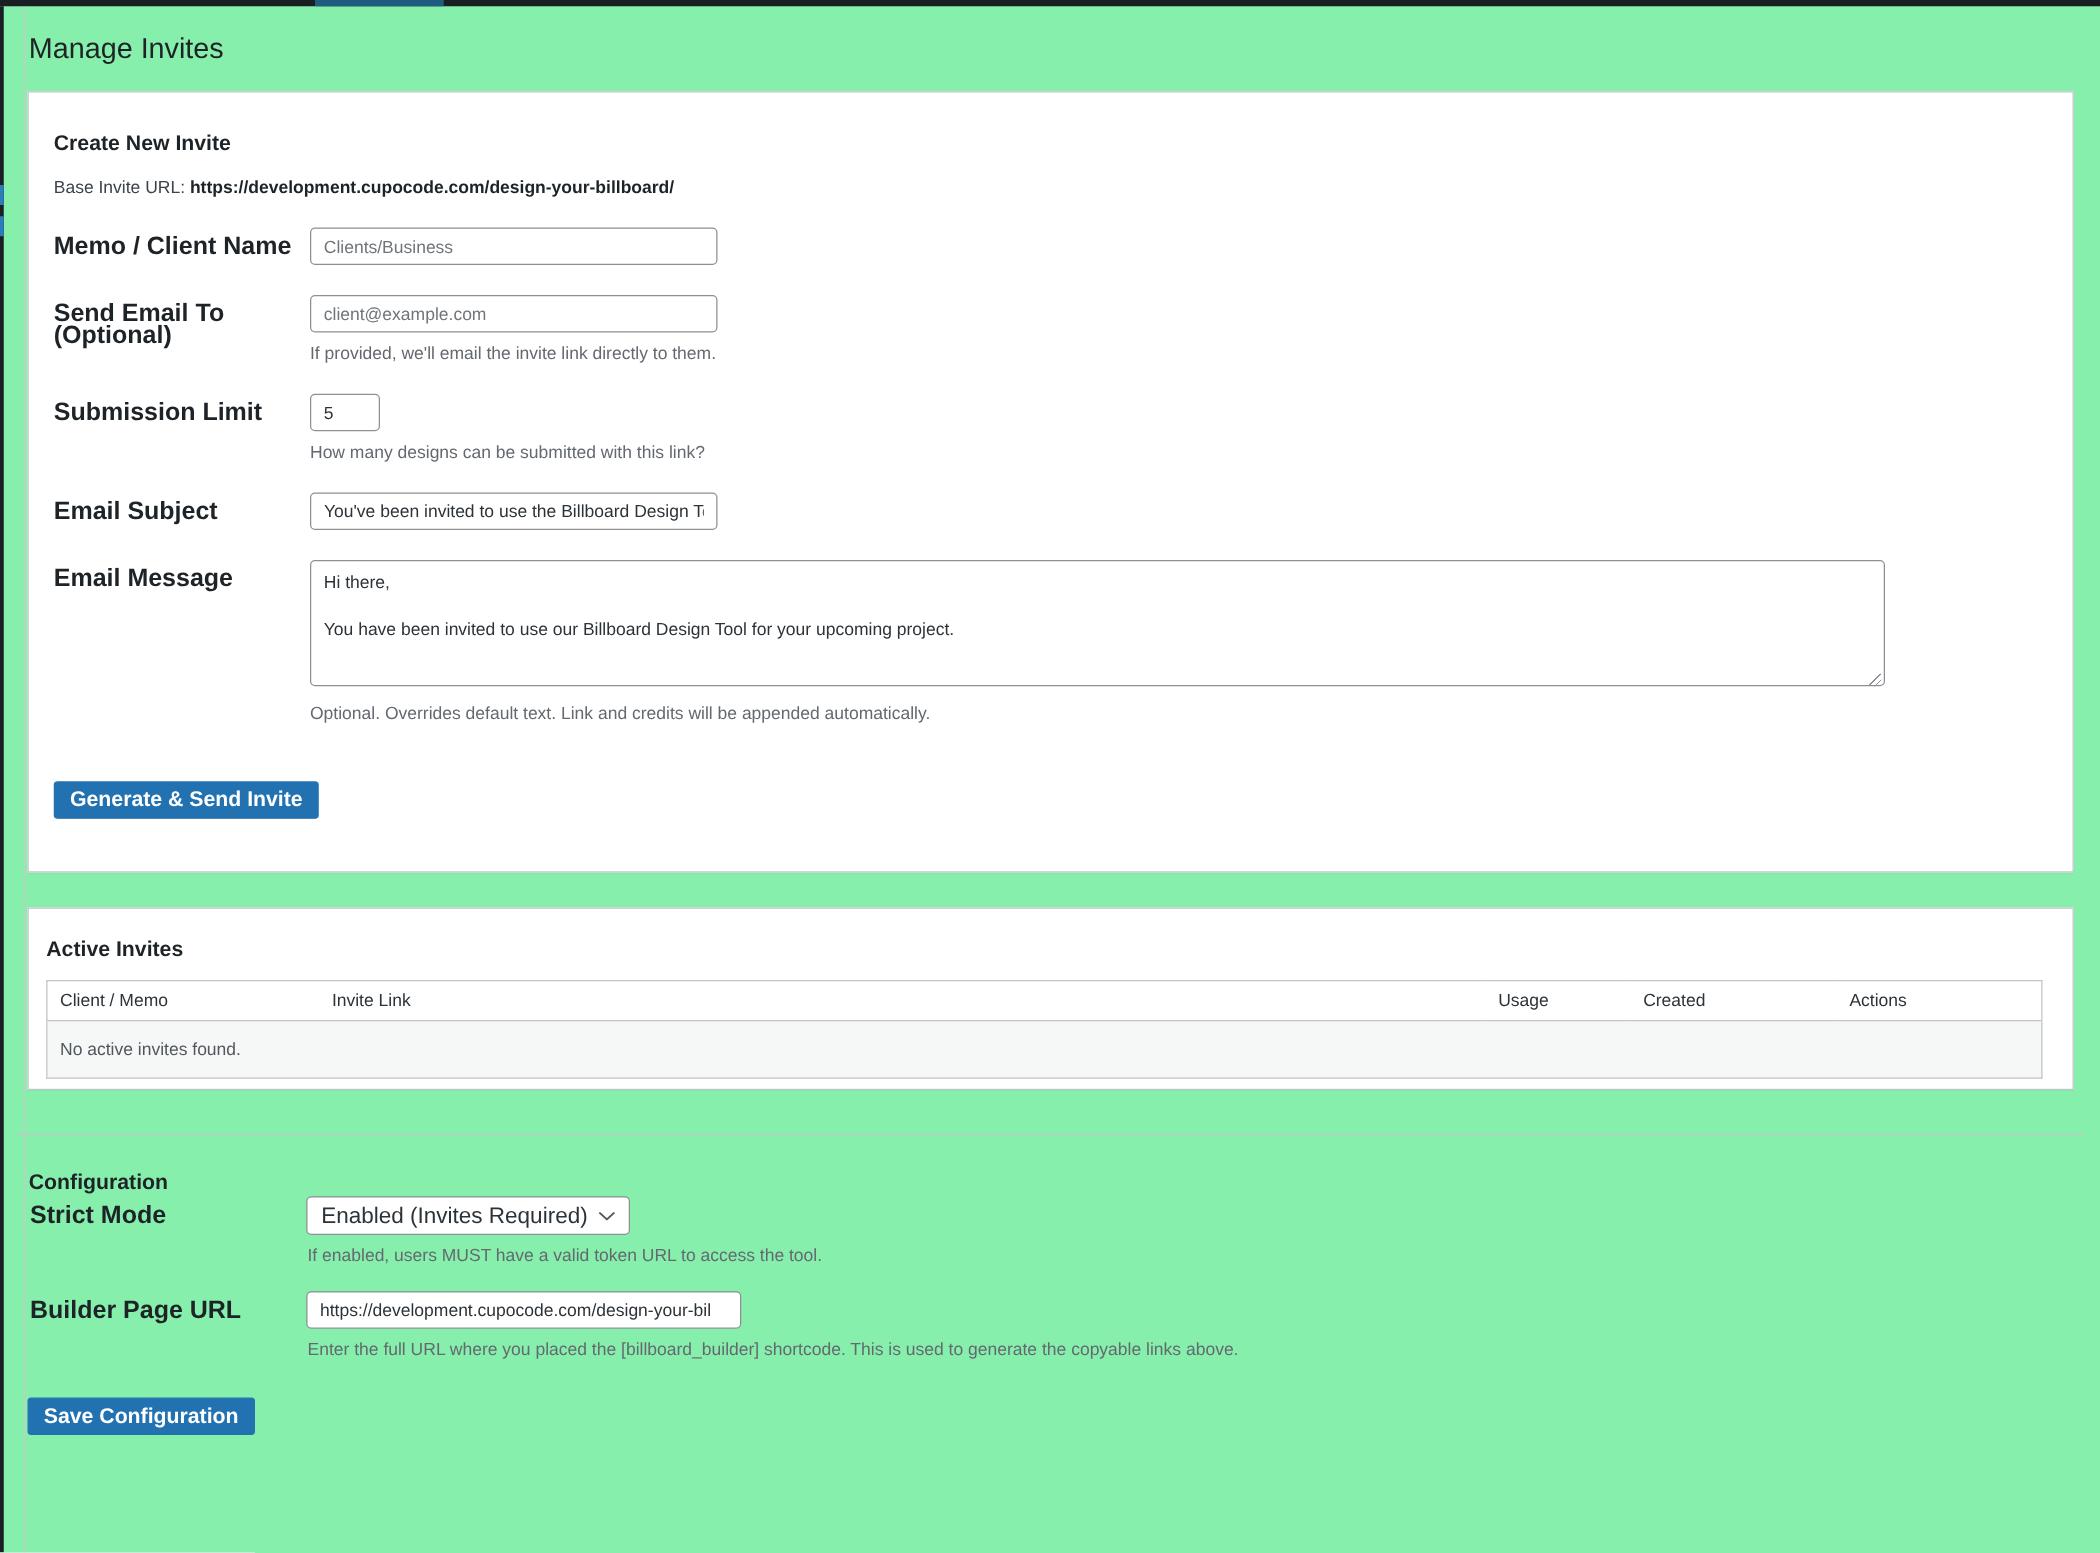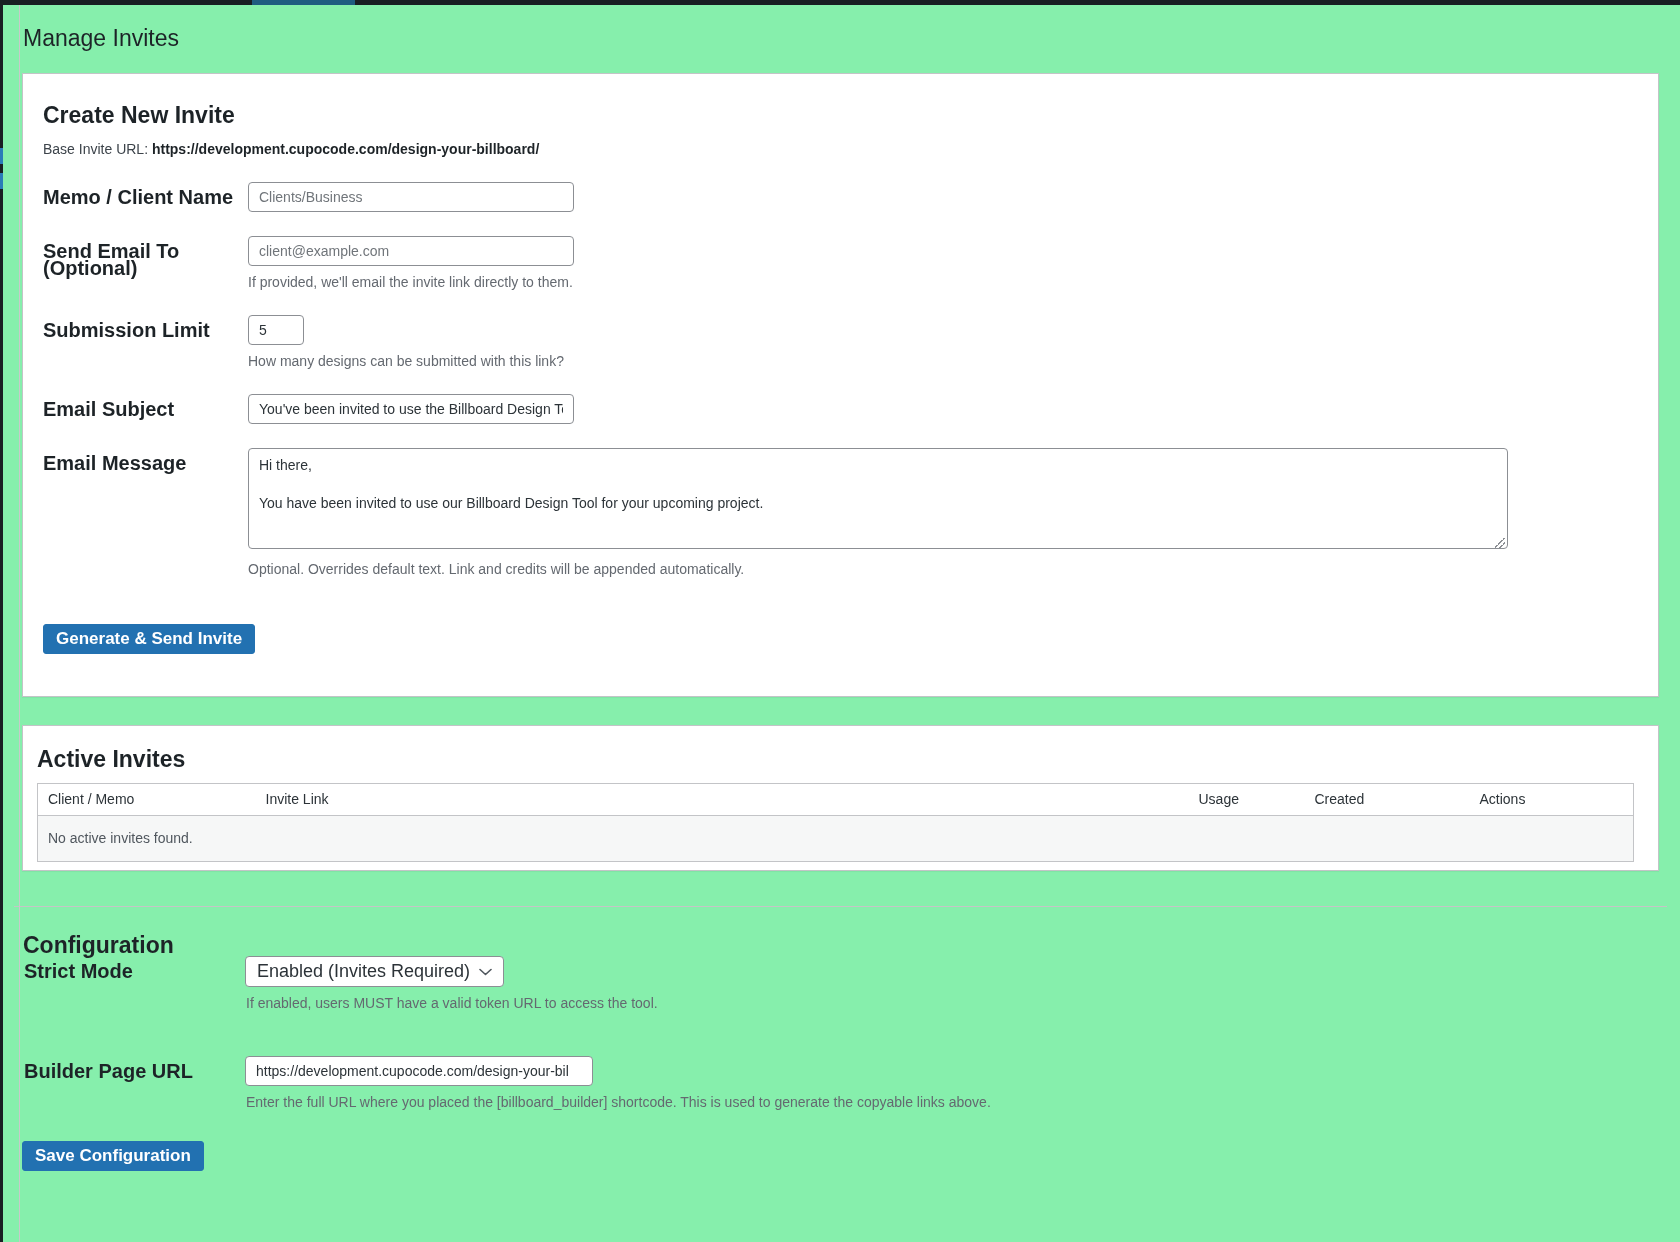--- a/index.html
+++ b/index.html
@@ -53,21 +53,21 @@
 
   .card {
     background: #fff;
     border: 1px solid #c3c4c7;
     box-shadow: 0 1px 1px rgba(0,0,0,.04);
   }
   .card-create { padding: 30px 20px 42px 20px; }
   .card-invites { padding: 22px 14px 8px 14px; margin-top: 28px; }
 
   h2.section-heading {
-    font-size: 23px;
+    font-size: 17px;
     font-weight: 600;
     line-height: 22px;
     color: #1d2327;
   }
   .base-url-line {
     margin-top: 14px;
     font-size: 14px;
     line-height: 18px;
     color: #3c434a;
   }
@@ -179,21 +179,21 @@
     margin: 35px -8px 0 -8px;
   }
   h2.config-heading { margin-top: 27px; margin-left: 1px; }
 
   .config-row {
     display: grid;
     grid-template-columns: 224px 1fr;
     align-items: start;
   }
   .config-row.row-strict { }
-  .config-row.row-builder { margin-top: 44px; }
+  .config-row.row-builder { margin-top: 20px; }
   .config-label { padding-left: 2px; }
   .select-box {
     display: inline-flex;
     align-items: center;
     gap: 9px;
     height: 31px;
     border: 1px solid #8c8f94;
     border-radius: 4px;
     background: #fff;
     padding: 0 11px;

